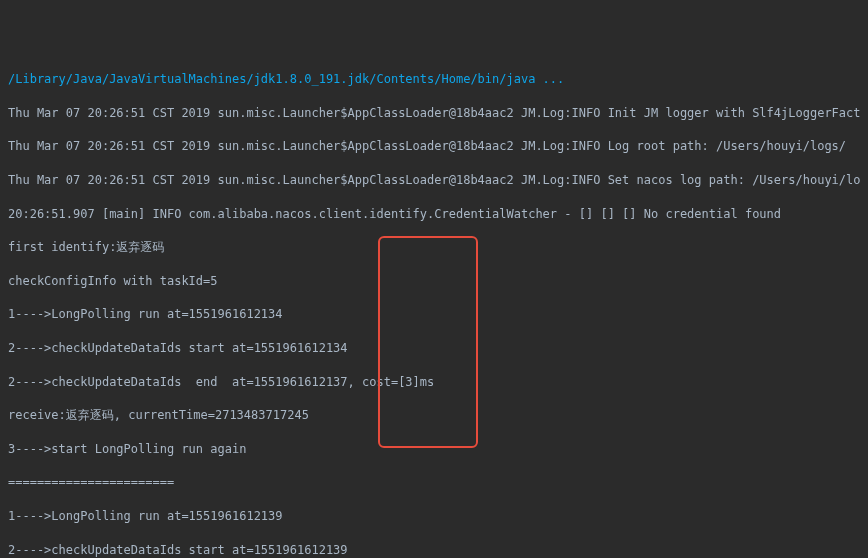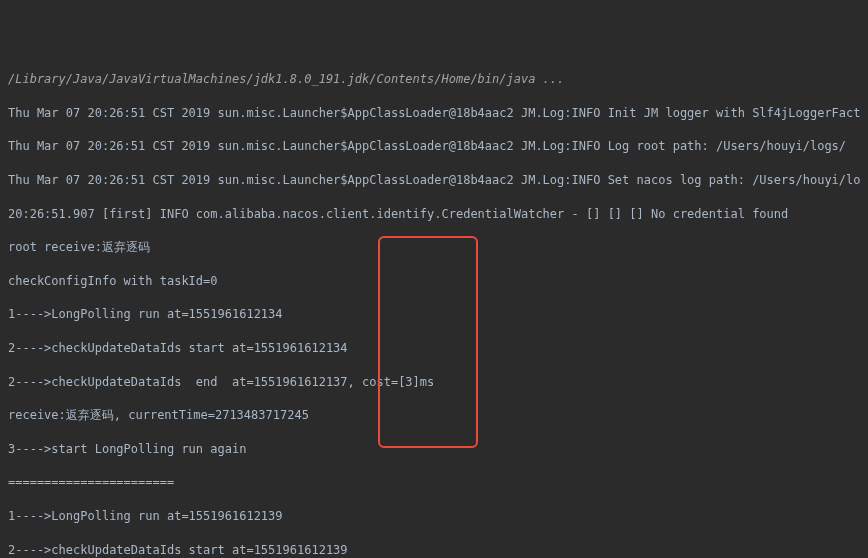--- a/index.html
+++ b/index.html
@@ -17,42 +17,41 @@
       white-space: pre;
       overflow: hidden;
       width: 868px;
       height: 558px;
       position: relative;
     }
     .line {
       display: block;
     }
     .cmd-path {
-      color: #a3a3a3;
-      font-style: italic;
+      color: #0ea5e9;
     }
     .highlight-box {
       position: absolute;
       border: 2px solid #e74c3c;
       border-radius: 6px;
       pointer-events: none;
     }
   </style>
 </head>
 <body>
 
 
 
 <span class="line cmd-path">/Library/Java/JavaVirtualMachines/jdk1.8.0_191.jdk/Contents/Home/bin/java ...</span>
 <span class="line">Thu Mar 07 20:26:51 CST 2019 sun.misc.Launcher$AppClassLoader@18b4aac2 JM.Log:INFO Init JM logger with Slf4jLoggerFact</span>
 <span class="line">Thu Mar 07 20:26:51 CST 2019 sun.misc.Launcher$AppClassLoader@18b4aac2 JM.Log:INFO Log root path: /Users/houyi/logs/</span>
 <span class="line">Thu Mar 07 20:26:51 CST 2019 sun.misc.Launcher$AppClassLoader@18b4aac2 JM.Log:INFO Set nacos log path: /Users/houyi/lo</span>
-<span class="line">20:26:51.907 [first] INFO com.alibaba.nacos.client.identify.CredentialWatcher - [] [] [] No credential found</span>
-<span class="line">root receive:返弃逐码</span>
-<span class="line">checkConfigInfo with taskId=0</span>
+<span class="line">20:26:51.907 [main] INFO com.alibaba.nacos.client.identify.CredentialWatcher - [] [] [] No credential found</span>
+<span class="line">first identify:返弃逐码</span>
+<span class="line">checkConfigInfo with taskId=5</span>
 <span class="line">1----&gt;LongPolling run at=1551961612134</span>
 <span class="line">2----&gt;checkUpdateDataIds start at=1551961612134</span>
 <span class="line">2----&gt;checkUpdateDataIds  end  at=1551961612137, cost=[3]ms</span>
 <span class="line">receive:返弃逐码, currentTime=2713483717245</span>
 <span class="line">3----&gt;start LongPolling run again</span>
 <span class="line">=======================</span>
 <span class="line">1----&gt;LongPolling run at=1551961612139</span>
 <span class="line">2----&gt;checkUpdateDataIds start at=1551961612139</span>
 
 

